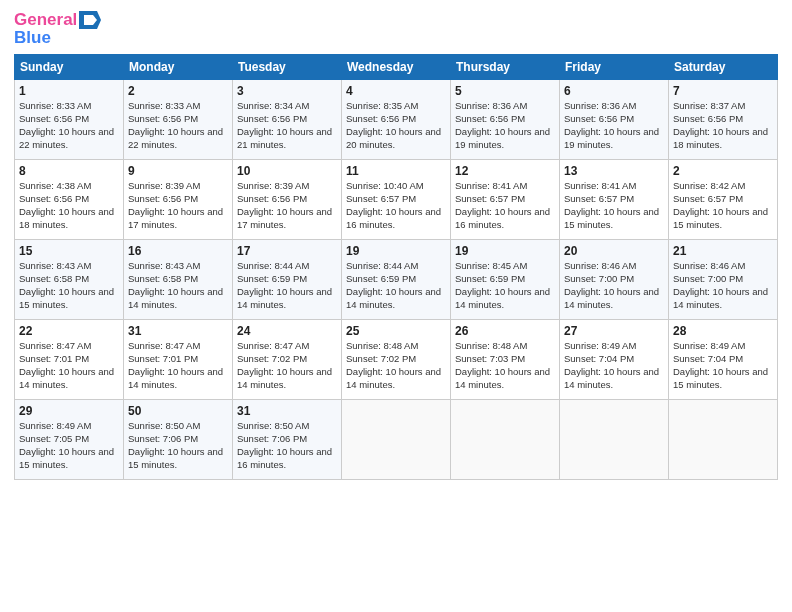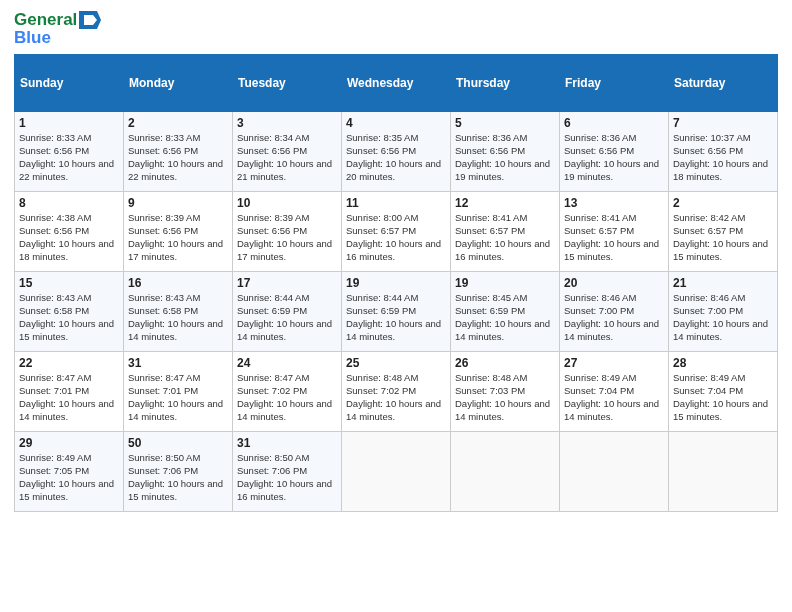--- a/index.html
+++ b/index.html
@@ -42,21 +42,21 @@
     }
     .calendar {
       width: 100%;
       border-collapse: collapse;
       font-size: 10px;
     }
     .calendar thead tr th {
       background-color: #1a6eb5;
       color: #fff;
       text-align: left;
-      padding: 21px 5px;
+      padding: 5px 5px;
       font-size: 12px;
       font-weight: bold;
       border: 1px solid #1a6eb5;
     }
     .calendar tbody tr td {
       border: 1px solid #ccc;
       vertical-align: top;
       padding: 3px 4px;
       width: calc(100%/7);
       height: 80px;
@@ -82,21 +82,21 @@
       background: #f9f9f9 !important;
     }
   </style>
 </head>
 <body>
 
 <div class="page">
   <div class="header">
     <div class="logo">
     <div style="display:flex;align-items:center;gap:0px;">
-      <span style="font-size:17px;font-weight:bold;color:#15803d;">General</span>
+      <span style="font-size:17px;font-weight:bold;color:#ec4899;">General</span>
       <svg width="22" height="18" viewBox="0 0 22 18" style="margin-left:2px;">
         <polygon points="0,0 18,0 22,9 18,18 0,18" fill="#1a6eb5"></polygon>
         <polygon points="5,4 14,4 18,9 14,14 5,14" fill="#fff"></polygon>
       </svg>
     </div>
     <div style="margin-top:-2px;">
       <span style="font-size:17px;font-weight:bold;color:#3b82f6;">Blue</span>
     </div>
   </div>
     <div class="title-block">
@@ -118,27 +118,27 @@
         </tr>
     </thead>
     <tbody id="calendar-body">
     <tr>
           <td><span class="day-num">1</span><span>Sunrise: 8:33 AM</span><br><span>Sunset: 6:56 PM</span><br><span>Daylight: 10 hours and 22 minutes.</span></td>
           <td><span class="day-num">2</span><span>Sunrise: 8:33 AM</span><br><span>Sunset: 6:56 PM</span><br><span>Daylight: 10 hours and 22 minutes.</span></td>
           <td><span class="day-num">3</span><span>Sunrise: 8:34 AM</span><br><span>Sunset: 6:56 PM</span><br><span>Daylight: 10 hours and 21 minutes.</span></td>
           <td><span class="day-num">4</span><span>Sunrise: 8:35 AM</span><br><span>Sunset: 6:56 PM</span><br><span>Daylight: 10 hours and 20 minutes.</span></td>
           <td><span class="day-num">5</span><span>Sunrise: 8:36 AM</span><br><span>Sunset: 6:56 PM</span><br><span>Daylight: 10 hours and 19 minutes.</span></td>
           <td><span class="day-num">6</span><span>Sunrise: 8:36 AM</span><br><span>Sunset: 6:56 PM</span><br><span>Daylight: 10 hours and 19 minutes.</span></td>
-          <td><span class="day-num">7</span><span>Sunrise: 10:37 AM</span><br><span>Sunset: 6:56 PM</span><br><span>Daylight: 10 hours and 18 minutes.</span></td>
+          <td><span class="day-num">7</span><span>Sunrise: 8:37 AM</span><br><span>Sunset: 6:56 PM</span><br><span>Daylight: 10 hours and 18 minutes.</span></td>
         </tr>
         <tr>
           <td><span class="day-num">8</span><span>Sunrise: 4:38 AM</span><br><span>Sunset: 6:56 PM</span><br><span>Daylight: 10 hours and 18 minutes.</span></td>
           <td><span class="day-num">9</span><span>Sunrise: 8:39 AM</span><br><span>Sunset: 6:56 PM</span><br><span>Daylight: 10 hours and 17 minutes.</span></td>
           <td><span class="day-num">10</span><span>Sunrise: 8:39 AM</span><br><span>Sunset: 6:56 PM</span><br><span>Daylight: 10 hours and 17 minutes.</span></td>
-          <td><span class="day-num">11</span><span>Sunrise: 8:00 AM</span><br><span>Sunset: 6:57 PM</span><br><span>Daylight: 10 hours and 16 minutes.</span></td>
+          <td><span class="day-num">11</span><span>Sunrise: 10:40 AM</span><br><span>Sunset: 6:57 PM</span><br><span>Daylight: 10 hours and 16 minutes.</span></td>
           <td><span class="day-num">12</span><span>Sunrise: 8:41 AM</span><br><span>Sunset: 6:57 PM</span><br><span>Daylight: 10 hours and 16 minutes.</span></td>
           <td><span class="day-num">13</span><span>Sunrise: 8:41 AM</span><br><span>Sunset: 6:57 PM</span><br><span>Daylight: 10 hours and 15 minutes.</span></td>
           <td><span class="day-num">2</span><span>Sunrise: 8:42 AM</span><br><span>Sunset: 6:57 PM</span><br><span>Daylight: 10 hours and 15 minutes.</span></td>
         </tr>
         <tr>
           <td><span class="day-num">15</span><span>Sunrise: 8:43 AM</span><br><span>Sunset: 6:58 PM</span><br><span>Daylight: 10 hours and 15 minutes.</span></td>
           <td><span class="day-num">16</span><span>Sunrise: 8:43 AM</span><br><span>Sunset: 6:58 PM</span><br><span>Daylight: 10 hours and 14 minutes.</span></td>
           <td><span class="day-num">17</span><span>Sunrise: 8:44 AM</span><br><span>Sunset: 6:59 PM</span><br><span>Daylight: 10 hours and 14 minutes.</span></td>
           <td><span class="day-num">19</span><span>Sunrise: 8:44 AM</span><br><span>Sunset: 6:59 PM</span><br><span>Daylight: 10 hours and 14 minutes.</span></td>
           <td><span class="day-num">19</span><span>Sunrise: 8:45 AM</span><br><span>Sunset: 6:59 PM</span><br><span>Daylight: 10 hours and 14 minutes.</span></td>

